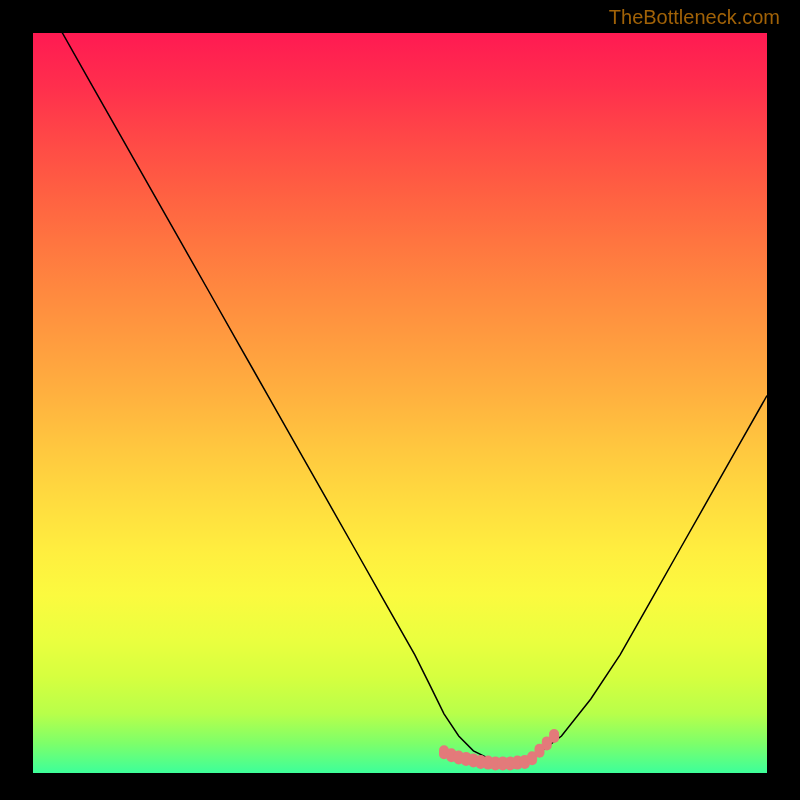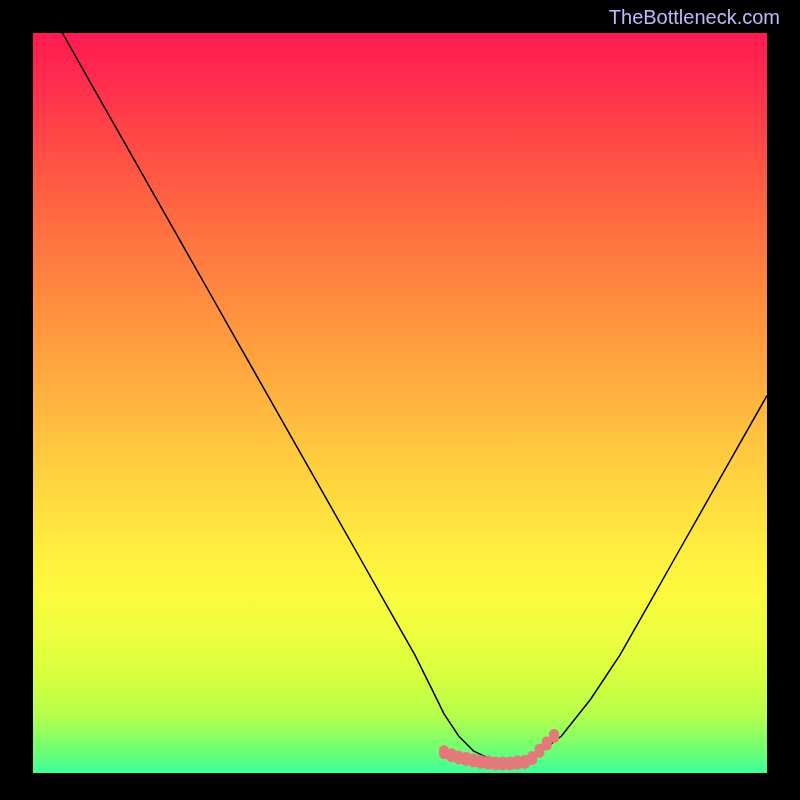--- a/index.html
+++ b/index.html
@@ -9,21 +9,21 @@
     height: 800px;
     background: #000;
     overflow: hidden;
     font-family: -apple-system, BlinkMacSystemFont, "Segoe UI", Arial, sans-serif;
   }
   .attribution {
     position: absolute;
     top: 6px;
     right: 20px;
     font-size: 20px;
-    color: #c4b5fd;
+    color: #a16207;
     font-weight: 400;
     z-index: 10;
   }
   .plot-area {
     position: absolute;
     left: 33px;
     top: 33px;
     width: 734px;
     height: 740px;
   }

